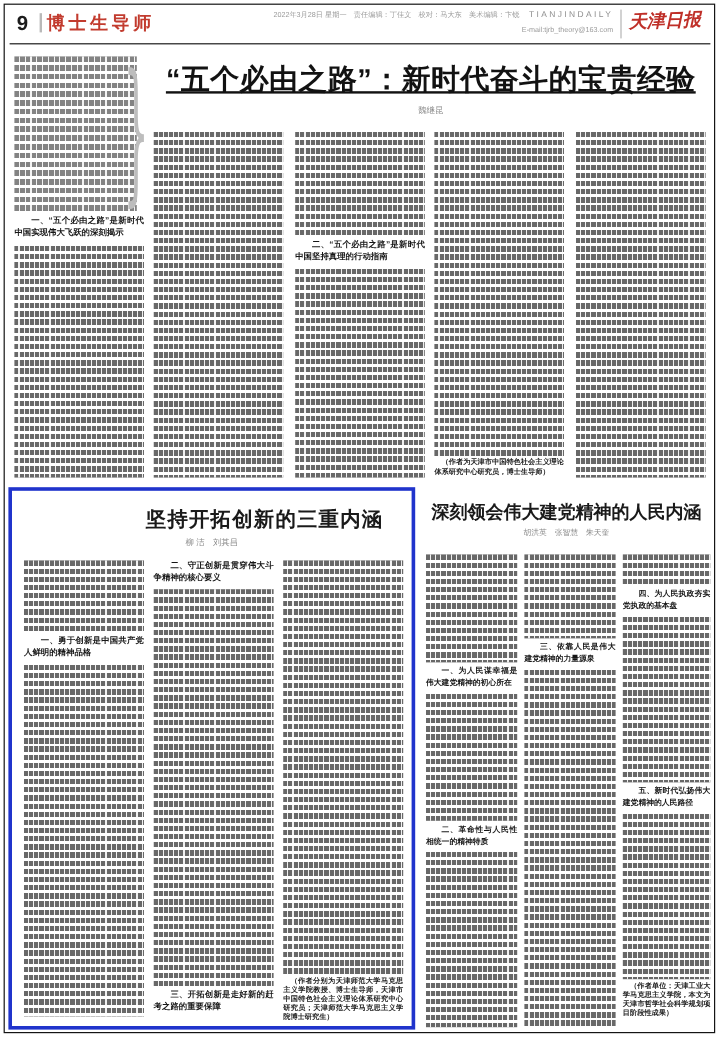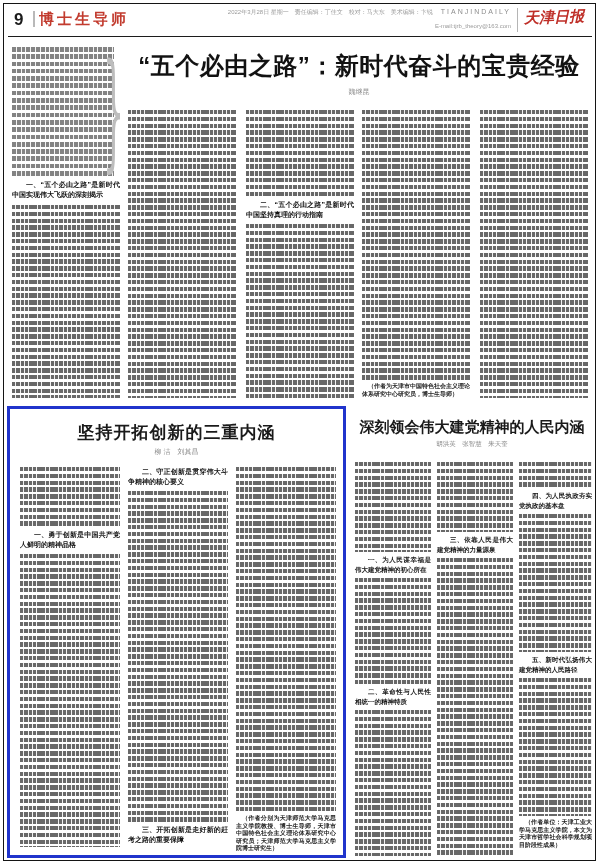--- a/index.html
+++ b/index.html
@@ -37,21 +37,21 @@
     opacity:.75;
   }
   .brace{color:#bdbdbd;font-size:128px;line-height:128px;transform:scaleX(.26);transform-origin:left center;font-family:"DejaVu Serif",serif;}
   
   .main-headline{font-size:24px;font-weight:bold;color:#121212;text-align:center;letter-spacing:0.5px;white-space:nowrap;}
   .byline{color:#8a8a8a;text-align:center;}
   .subhead{font-weight:bold;color:#161616;font-size:7px;line-height:10px;text-indent:2em;text-align:justify;}
   .subhead-sm{font-weight:bold;color:#161616;font-size:6.5px;line-height:9.5px;text-indent:2em;text-align:justify;}
   .credit{font-weight:bold;color:#222;font-size:6px;line-height:7.5px;text-align:justify;text-indent:1em;}
   .box-blue{border:3px solid #2034cc;background:#fff;}
-  .art-title-md{font-size:17px;font-weight:bold;text-align:center;letter-spacing:1px;white-space:nowrap;}
+  .art-title-md{font-size:17px;font-weight:bold;text-align:center;letter-spacing:1px;white-space:nowrap;padding-left:44px;}
   .art-title-sm{font-size:15px;font-weight:bold;text-align:center;white-space:nowrap;}
 </style>
 </head>
 <body>
 
 <div class="a frame"></div>
 
 <div class="a pagenum">9</div>
 <div class="a mast-sep"></div>
 <div class="a section-title">博士生导师</div>
@@ -67,21 +67,21 @@
   <div class="logo-sep"></div>
   <div class="logo">天津日报</div>
 </div>
 <div class="a mast-rule"></div>
 
 <div class="a greek-intro" style="left:12px;top:47px;width:102px;height:129px;"></div>
 <div class="a" style="left:103px;top:46px;width:26px;height:132px;overflow:visible;">
   <span class="brace" style="display:block;">}</span>
 </div>
 
-<div class="a main-headline" style="left:126px;top:50px;width:466px;">“五个必由之路”：新时代奋斗的宝贵经验</div>
+<div class="a main-headline" style="left:126px;top:50px;width:466px;text-decoration:underline;">“五个必由之路”：新时代奋斗的宝贵经验</div>
 <div class="a byline" style="left:126px;top:87px;width:466px;font-size:7px;">魏继昆</div>
 
 <div class="a">
   <div class="a subhead" style="left:12px;top:180px;width:108px;">一、“五个必由之路”是新时代中国实现伟大飞跃的深刻揭示</div>
   <div class="a greek" style="left:12px;top:205px;width:108px;height:193px;"></div>
 </div>
 <div class="a greek" style="left:128px;top:110px;width:108px;height:288px;"></div>
 <div class="a">
   <div class="a greek" style="left:246px;top:110px;width:108px;height:88px;"></div>
   <div class="a subhead" style="left:246px;top:200px;width:108px;">二、“五个必由之路”是新时代中国坚持真理的行动指南</div>

